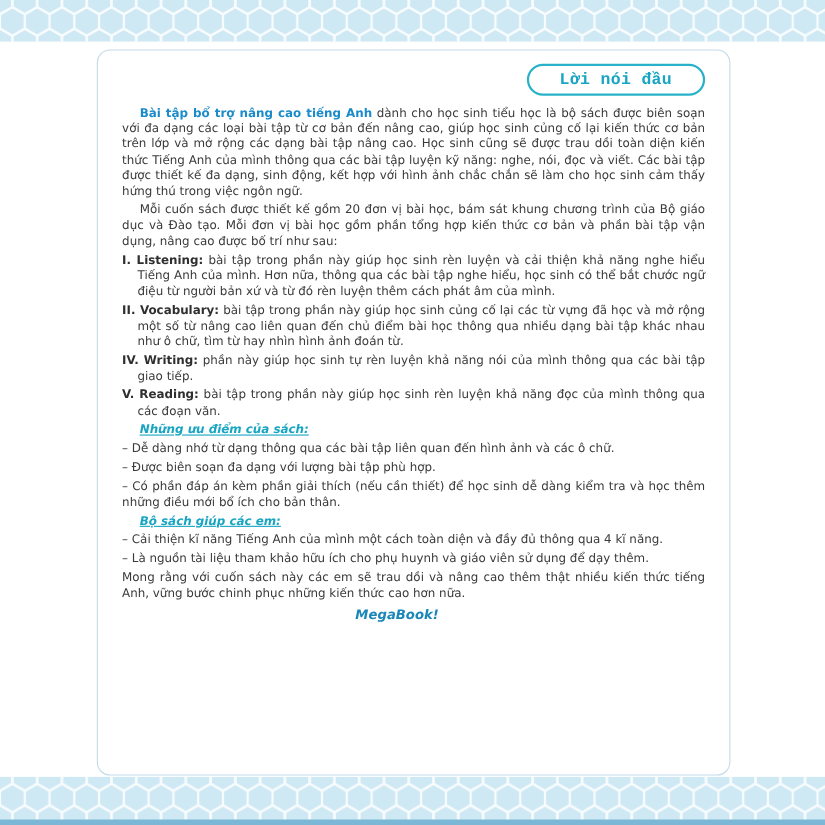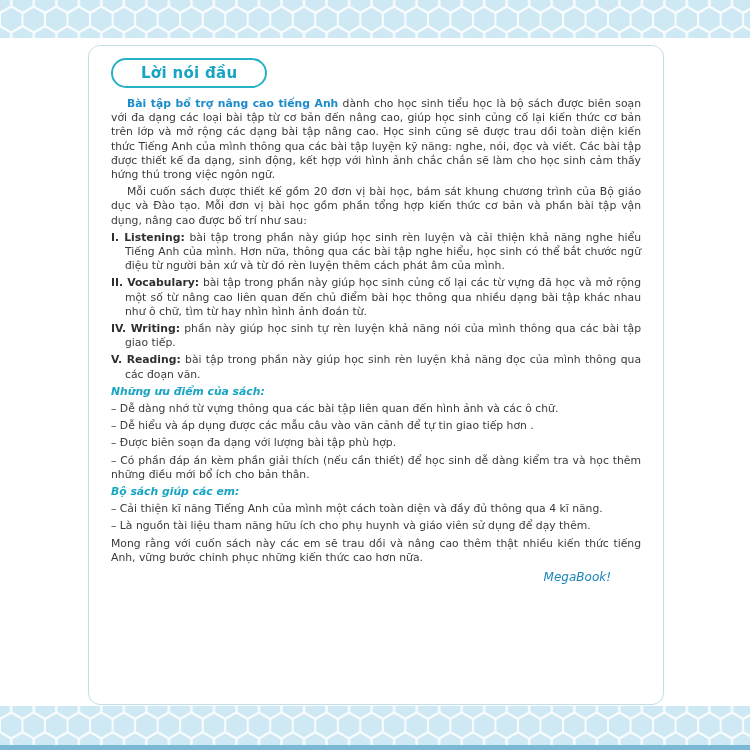--- a/index.html
+++ b/index.html
@@ -10,35 +10,35 @@
   .band{position:absolute;left:0;width:750px;overflow:hidden;line-height:0;}
   .band.top{top:0;height:38px;}
   .band.bottom{bottom:0;height:44px;}
   .band svg{display:block;}
   .bottom-strip{position:absolute;left:0;bottom:0;width:750px;height:5px;background:#7cb7d6;}
   .page{
     position:absolute;left:88px;top:45px;width:576px;height:660px;
     background:#ffffff;border:1.5px solid #c3dce9;border-radius:12px;
     box-sizing:border-box;padding:0 22px;overflow:hidden;
   }
-  .title-wrap{text-align:left;margin:12px 0 9px;}
+  .title-wrap{text-align:right;margin:12px 0 9px;font-family:Liberation Mono, monospace;}
   .title-pill{
     display:inline-block;border:2px solid #27b2c9;border-radius:17px;
     padding:4px 28px;color:#17a5c2;font-weight:bold;font-size:15px;
     letter-spacing:0.3px;background:#ffffff;
   }
   p{margin:0 0 3px;font-size:10.8px;line-height:14.2px;color:#3a3a3a;text-align:justify;}
   .indent{text-indent:16px;}
   .lead{color:#1b8cc9;font-weight:bold;}
   .hang{padding-left:14px;text-indent:-14px;}
   .hang b{color:#2f2f2f;}
-  .subhead{color:#17a5c2;font-weight:bold;font-style:italic;margin-left:0;margin-top:2px;}
+  .subhead{color:#17a5c2;font-weight:bold;font-style:italic;margin-left:16px;margin-top:2px;text-decoration:underline;}
   .signature{
-    text-align:right;padding-right:30px;margin-top:5px;
-    color:#1b86b8;font-weight:normal;font-style:italic;font-size:12px;
+    text-align:center;padding-right:30px;margin-top:5px;
+    color:#1b86b8;font-weight:bold;font-style:italic;font-size:12px;
   }
 </style>
 </head>
 <body>
 
 <div class="band top">
   <svg width="750" height="38">
     <defs>
       <pattern id="hex1" patternUnits="userSpaceOnUse" width="22.52" height="39">
         <g fill="none" stroke="#ffffff" stroke-width="2" opacity="0.85">
@@ -93,26 +93,25 @@
 
 
   <p class="hang"><b>IV. Writing:</b>
     <span>phần này giúp học sinh tự rèn luyện khả năng nói của mình thông qua các bài tập giao tiếp.</span></p>
 
   <p class="hang"><b>V. Reading:</b>
     <span>bài tập trong phần này giúp học sinh rèn luyện khả năng đọc của mình thông qua các đoạn văn.</span></p>
 
 
   <p class="subhead">Những ưu điểm của sách:</p>
-  <p>– Dễ dàng nhớ từ vựng thông qua các bài tập liên quan đến hình ảnh và các ô chữ.</p>
-  <p>– Dễ hiểu và áp dụng được các mẫu câu vào văn cảnh để tự tin giao tiếp hơn .</p>
+  <p>– Dễ dàng nhớ từ dạng thông qua các bài tập liên quan đến hình ảnh và các ô chữ.</p>
   <p>– Được biên soạn đa dạng với lượng bài tập phù hợp.</p>
   <p>– Có phần đáp án kèm phần giải thích (nếu cần thiết) để học sinh dễ dàng kiểm tra và học thêm những điều mới bổ ích cho bản thân.</p>
 
   <p class="subhead">Bộ sách giúp các em:</p>
   <p>– Cải thiện kĩ năng Tiếng Anh của mình một cách toàn diện và đầy đủ thông qua 4 kĩ năng.</p>
-  <p>– Là nguồn tài liệu tham năng hữu ích cho phụ huynh và giáo viên sử dụng để dạy thêm.</p>
+  <p>– Là nguồn tài liệu tham khảo hữu ích cho phụ huynh và giáo viên sử dụng để dạy thêm.</p>
 
   <p>Mong rằng với cuốn sách này các em sẽ trau dồi và nâng cao thêm thật nhiều kiến thức tiếng Anh, vững bước chinh phục những kiến thức cao hơn nữa.</p>
 
   <p class="signature">MegaBook!</p>
 
 </div>
 
 </body></html>

